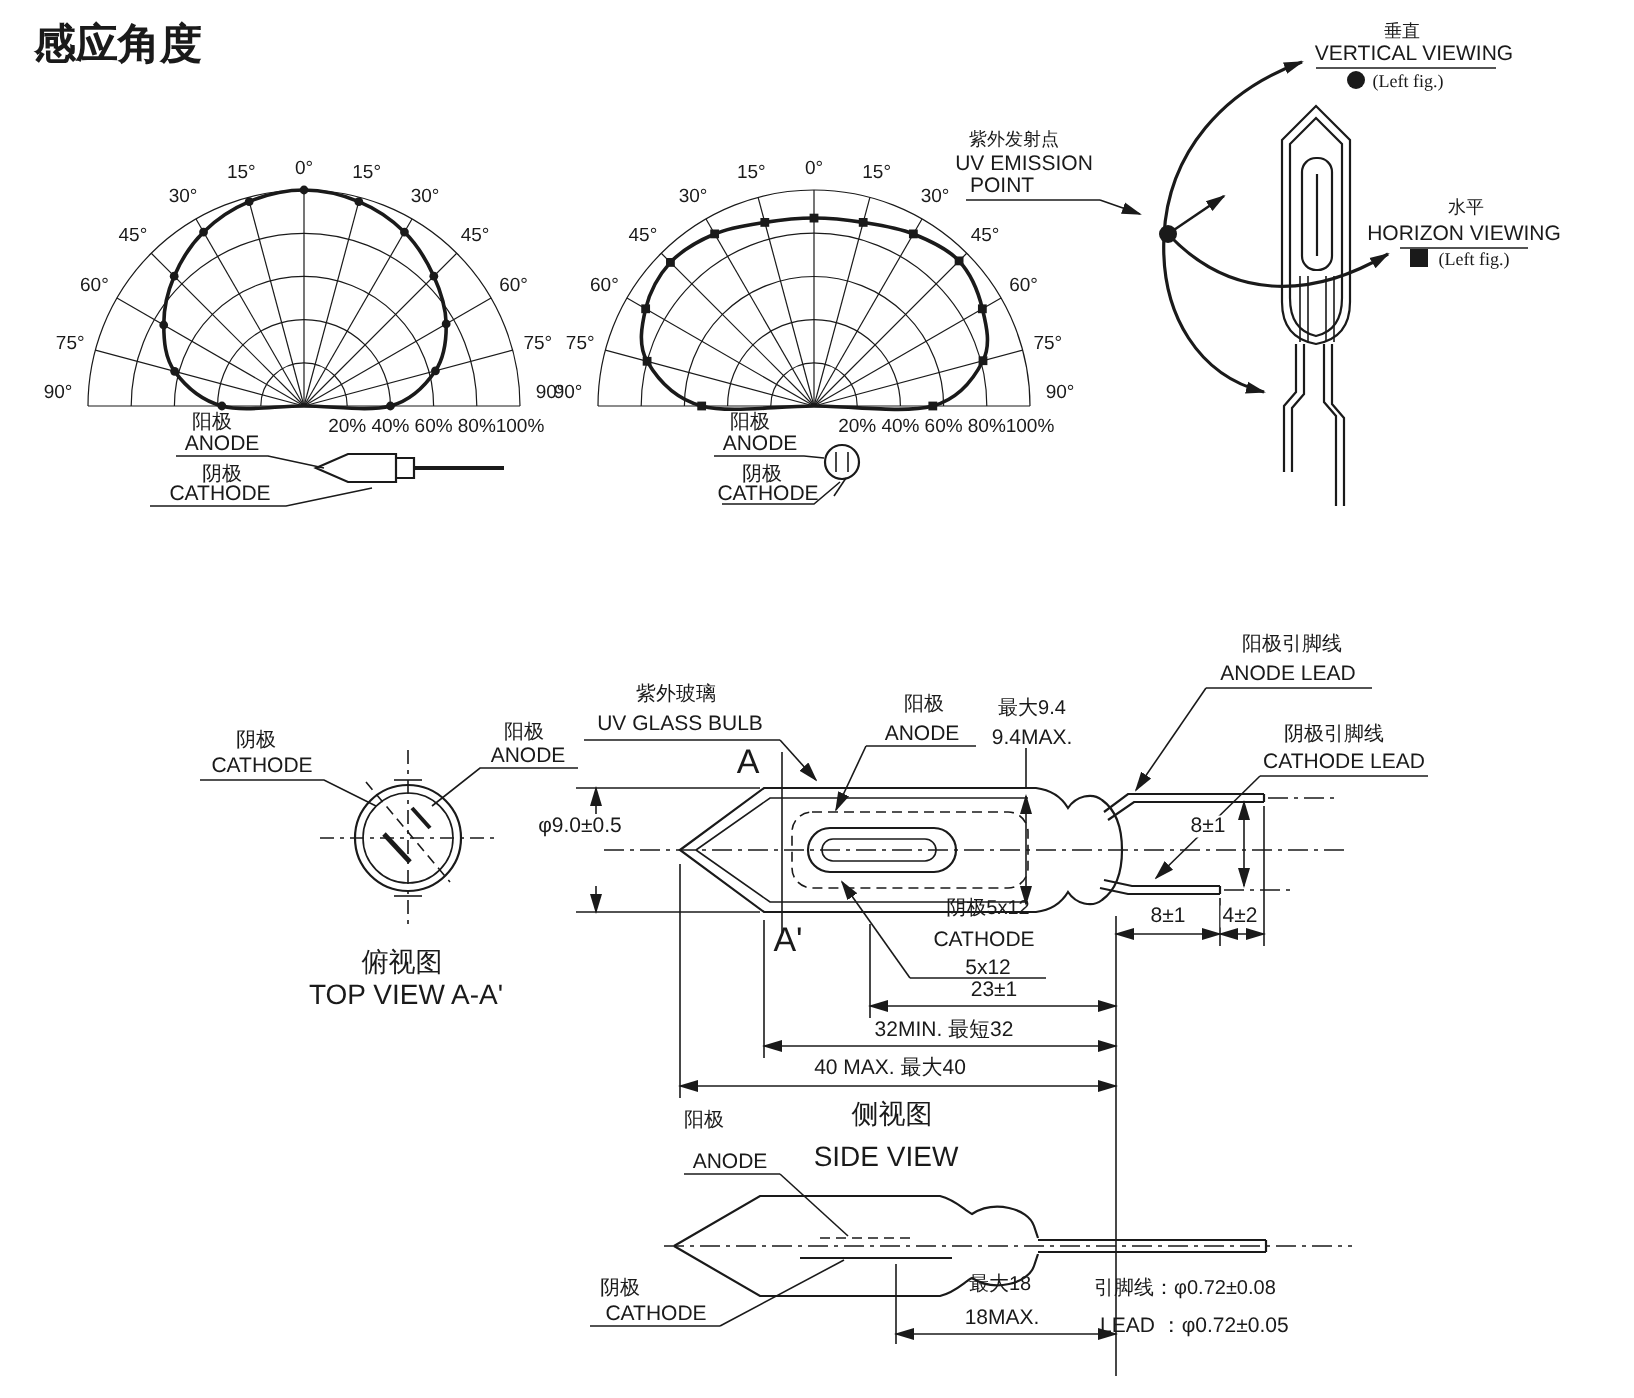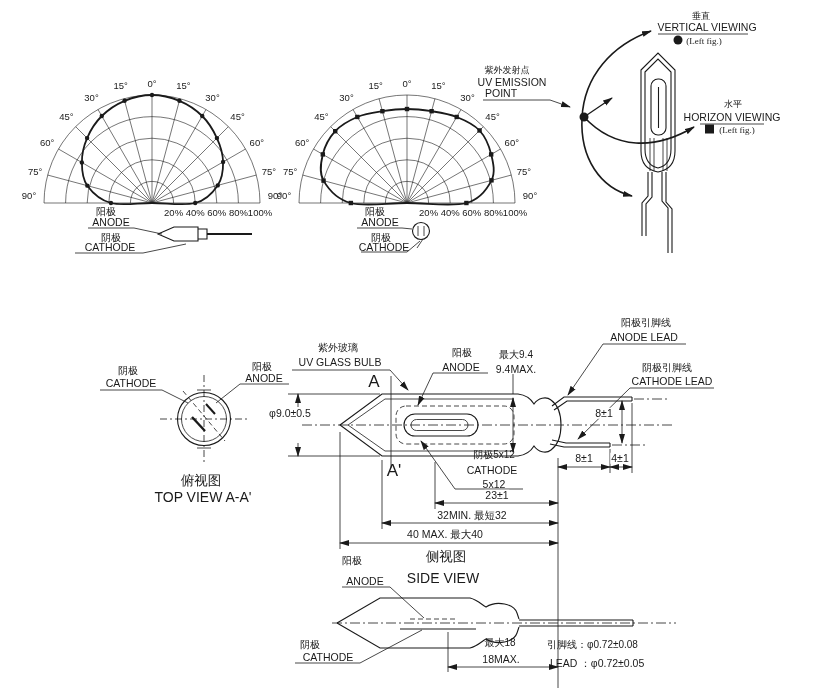--- a/index.html
+++ b/index.html
@@ -288,20 +288,21 @@
         <path d="M342,587 H390"></path>
         <path d="M390,587 L424,618"></path>
         <path d="M295,663 H360"></path>
         <path d="M360,663 L422,630"></path>
         <line x1="448" y1="632" x2="448" y2="672"></line>
         <path d="M448,667 H558" marker-start="url(#mS)" marker-end="url(#mE)"></path>
       </g>
     </g>
   </svg>
 
+  <div class="title" style="left:17px;top:8px">感应角度</div>
 
   <div class="lbl cn" style="left:106px;top:212px">阳极</div>
   <div class="lbl en" style="left:111px;top:222px">ANODE</div>
   <div class="lbl cn" style="left:111px;top:238px">阴极</div>
   <div class="lbl en" style="left:110px;top:247px">CATHODE</div>
 
   <div class="lbl cn" style="left:375px;top:212px">阳极</div>
   <div class="lbl en" style="left:380px;top:222px">ANODE</div>
   <div class="lbl cn" style="left:381px;top:238px">阴极</div>
   <div class="lbl en" style="left:384px;top:247px">CATHODE</div>
@@ -331,21 +332,21 @@
   <div class="lbl en" style="left:516px;top:369px">9.4MAX.</div>
   <div class="lbl cn" style="left:646px;top:323px">阳极引脚线</div>
   <div class="lbl en" style="left:644px;top:337px">ANODE LEAD</div>
   <div class="lbl cn" style="left:667px;top:368px">阴极引脚线</div>
   <div class="lbl en" style="left:672px;top:381px">CATHODE LEAD</div>
   <div class="lbl big" style="left:374px;top:381px">A</div>
   <div class="lbl big" style="left:394px;top:470px">A'</div>
   <div class="lbl dim" style="left:290px;top:413px">φ9.0±0.5</div>
   <div class="lbl dim" style="left:604px;top:413px">8±1</div>
   <div class="lbl dim" style="left:584px;top:458px">8±1</div>
-  <div class="lbl dim" style="left:620px;top:458px">4±1</div>
+  <div class="lbl dim" style="left:620px;top:458px">4±2</div>
   <div class="lbl cn" style="left:494px;top:455px">阴极5x12</div>
   <div class="lbl en" style="left:492px;top:470px">CATHODE</div>
   <div class="lbl en" style="left:494px;top:484px">5x12</div>
   <div class="lbl dim" style="left:497px;top:495px">23±1</div>
   <div class="lbl dim" style="left:472px;top:515px">32MIN. 最短32</div>
   <div class="lbl dim" style="left:445px;top:534px">40 MAX.  最大40</div>
 
   <div class="lbl cap" style="left:446px;top:557px">侧视图</div>
   <div class="lbl capb" style="left:443px;top:578px">SIDE VIEW</div>
   <div class="lbl cn" style="left:352px;top:561px">阳极</div>

